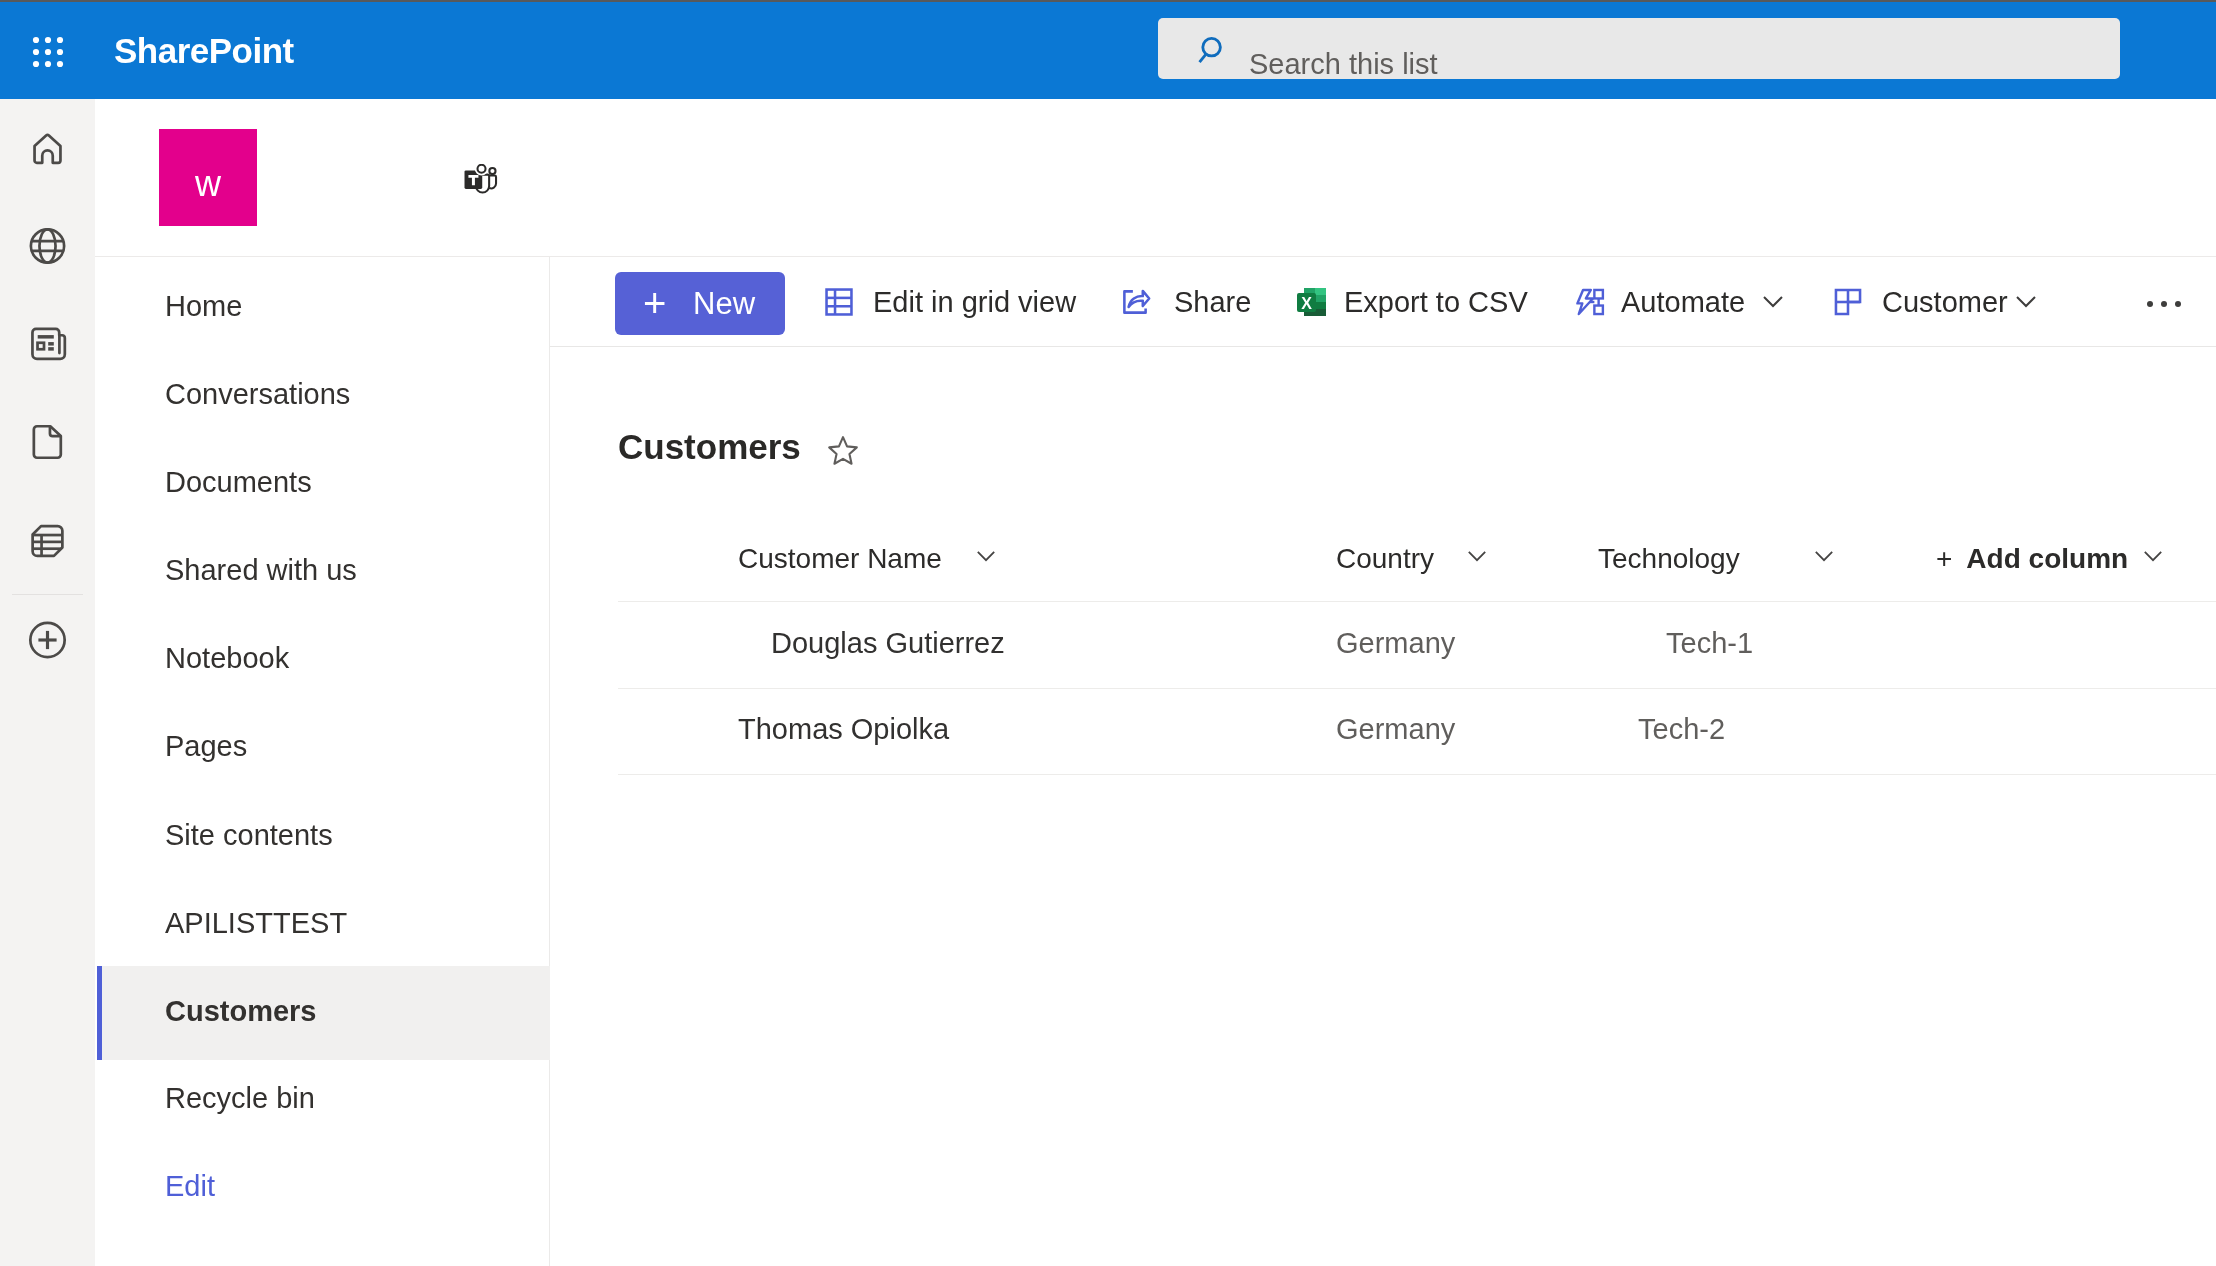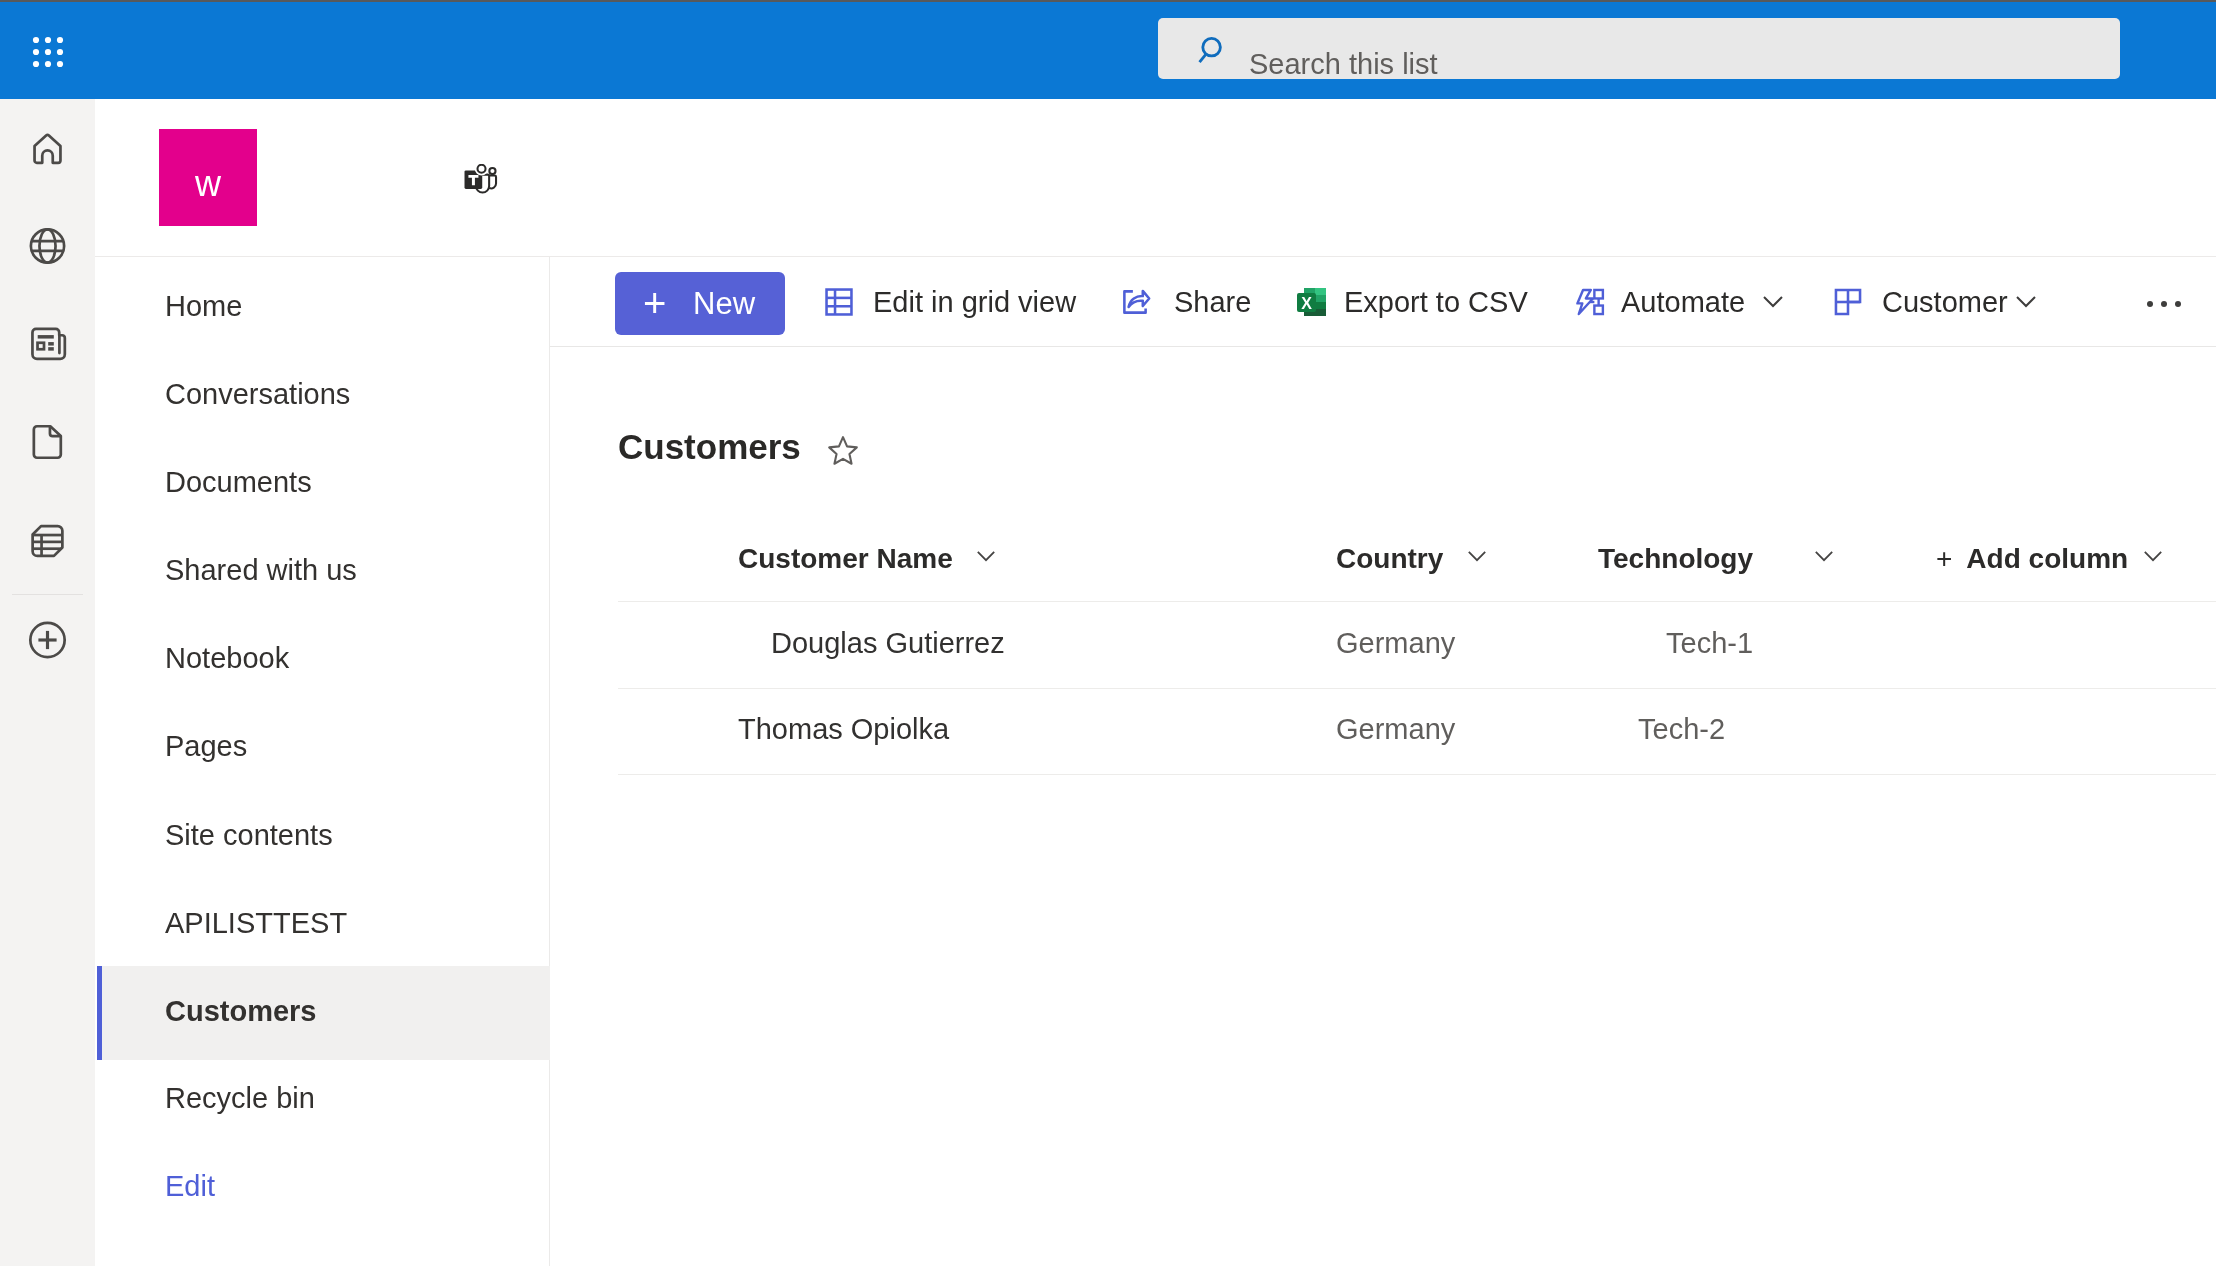--- a/index.html
+++ b/index.html
@@ -49,21 +49,21 @@
     border-radius:6px; color:#fff; font-size:31px; }
   #newbtn span.plus { position:absolute; left:28px; top:0px; line-height:63px; font-size:40px; font-weight:400;}
   #newbtn span.lbl { position:absolute; left:78px; top:0px; line-height:63px; font-weight:400;}
   .cmditem { top:0px; height:90px; line-height:90px; font-size:29px; color:#2c2b2a; }
   .cmdicon { top:28px; }
 
   
   #content { left:550px; top:347px; width:1666px; height:919px; background:#fff; }
   #listtitle { left:68px; top:80px; font-size:35px; font-weight:700; color:#2a2927; }
   #star { left:275px; top:86px; }
-  .hdr { top:192px; height:40px; line-height:40px; font-size:28px; font-weight:700; color:#2c2b2a; }
+  .hdr { top:192px; height:40px; line-height:40px; font-size:28px; font-weight:400; color:#2c2b2a; }
   .cell { height:40px; line-height:40px; font-size:29px; }
   .divline { left:68px; width:1598px; height:1px; background:#edecea; }
 </style>
 </head>
 <body>
 <div class="abs" id="topstrip"></div>
 
 <div class="abs" id="suitebar">
   <svg class="abs" id="waffle" width="36" height="36" viewBox="0 0 36 36">
     <g fill="#ffffff">
@@ -71,20 +71,21 @@
         <circle cx="18" cy="6" r="3.1"></circle>
         <circle cx="30" cy="6" r="3.1"></circle>
       <circle cx="6" cy="18" r="3.1"></circle>
         <circle cx="18" cy="18" r="3.1"></circle>
         <circle cx="30" cy="18" r="3.1"></circle>
       <circle cx="6" cy="30" r="3.1"></circle>
         <circle cx="18" cy="30" r="3.1"></circle>
         <circle cx="30" cy="30" r="3.1"></circle>
     </g>
   </svg>
+  <span class="abs" id="sptitle">SharePoint</span>
   <div class="abs" id="searchbox">
     <svg class="abs" id="searchicon" width="34" height="34" viewBox="0 0 24 24" fill="none" stroke="#0f6cbd" stroke-width="2">
       <circle cx="11" cy="10" r="6.2"></circle>
       <line x1="6.8" y1="15.2" x2="2.5" y2="20.5"></line>
     </svg>
     <span class="abs" id="searchtext">Search this list</span>
   </div>
 </div>
 
 <div class="abs" id="leftrail">

